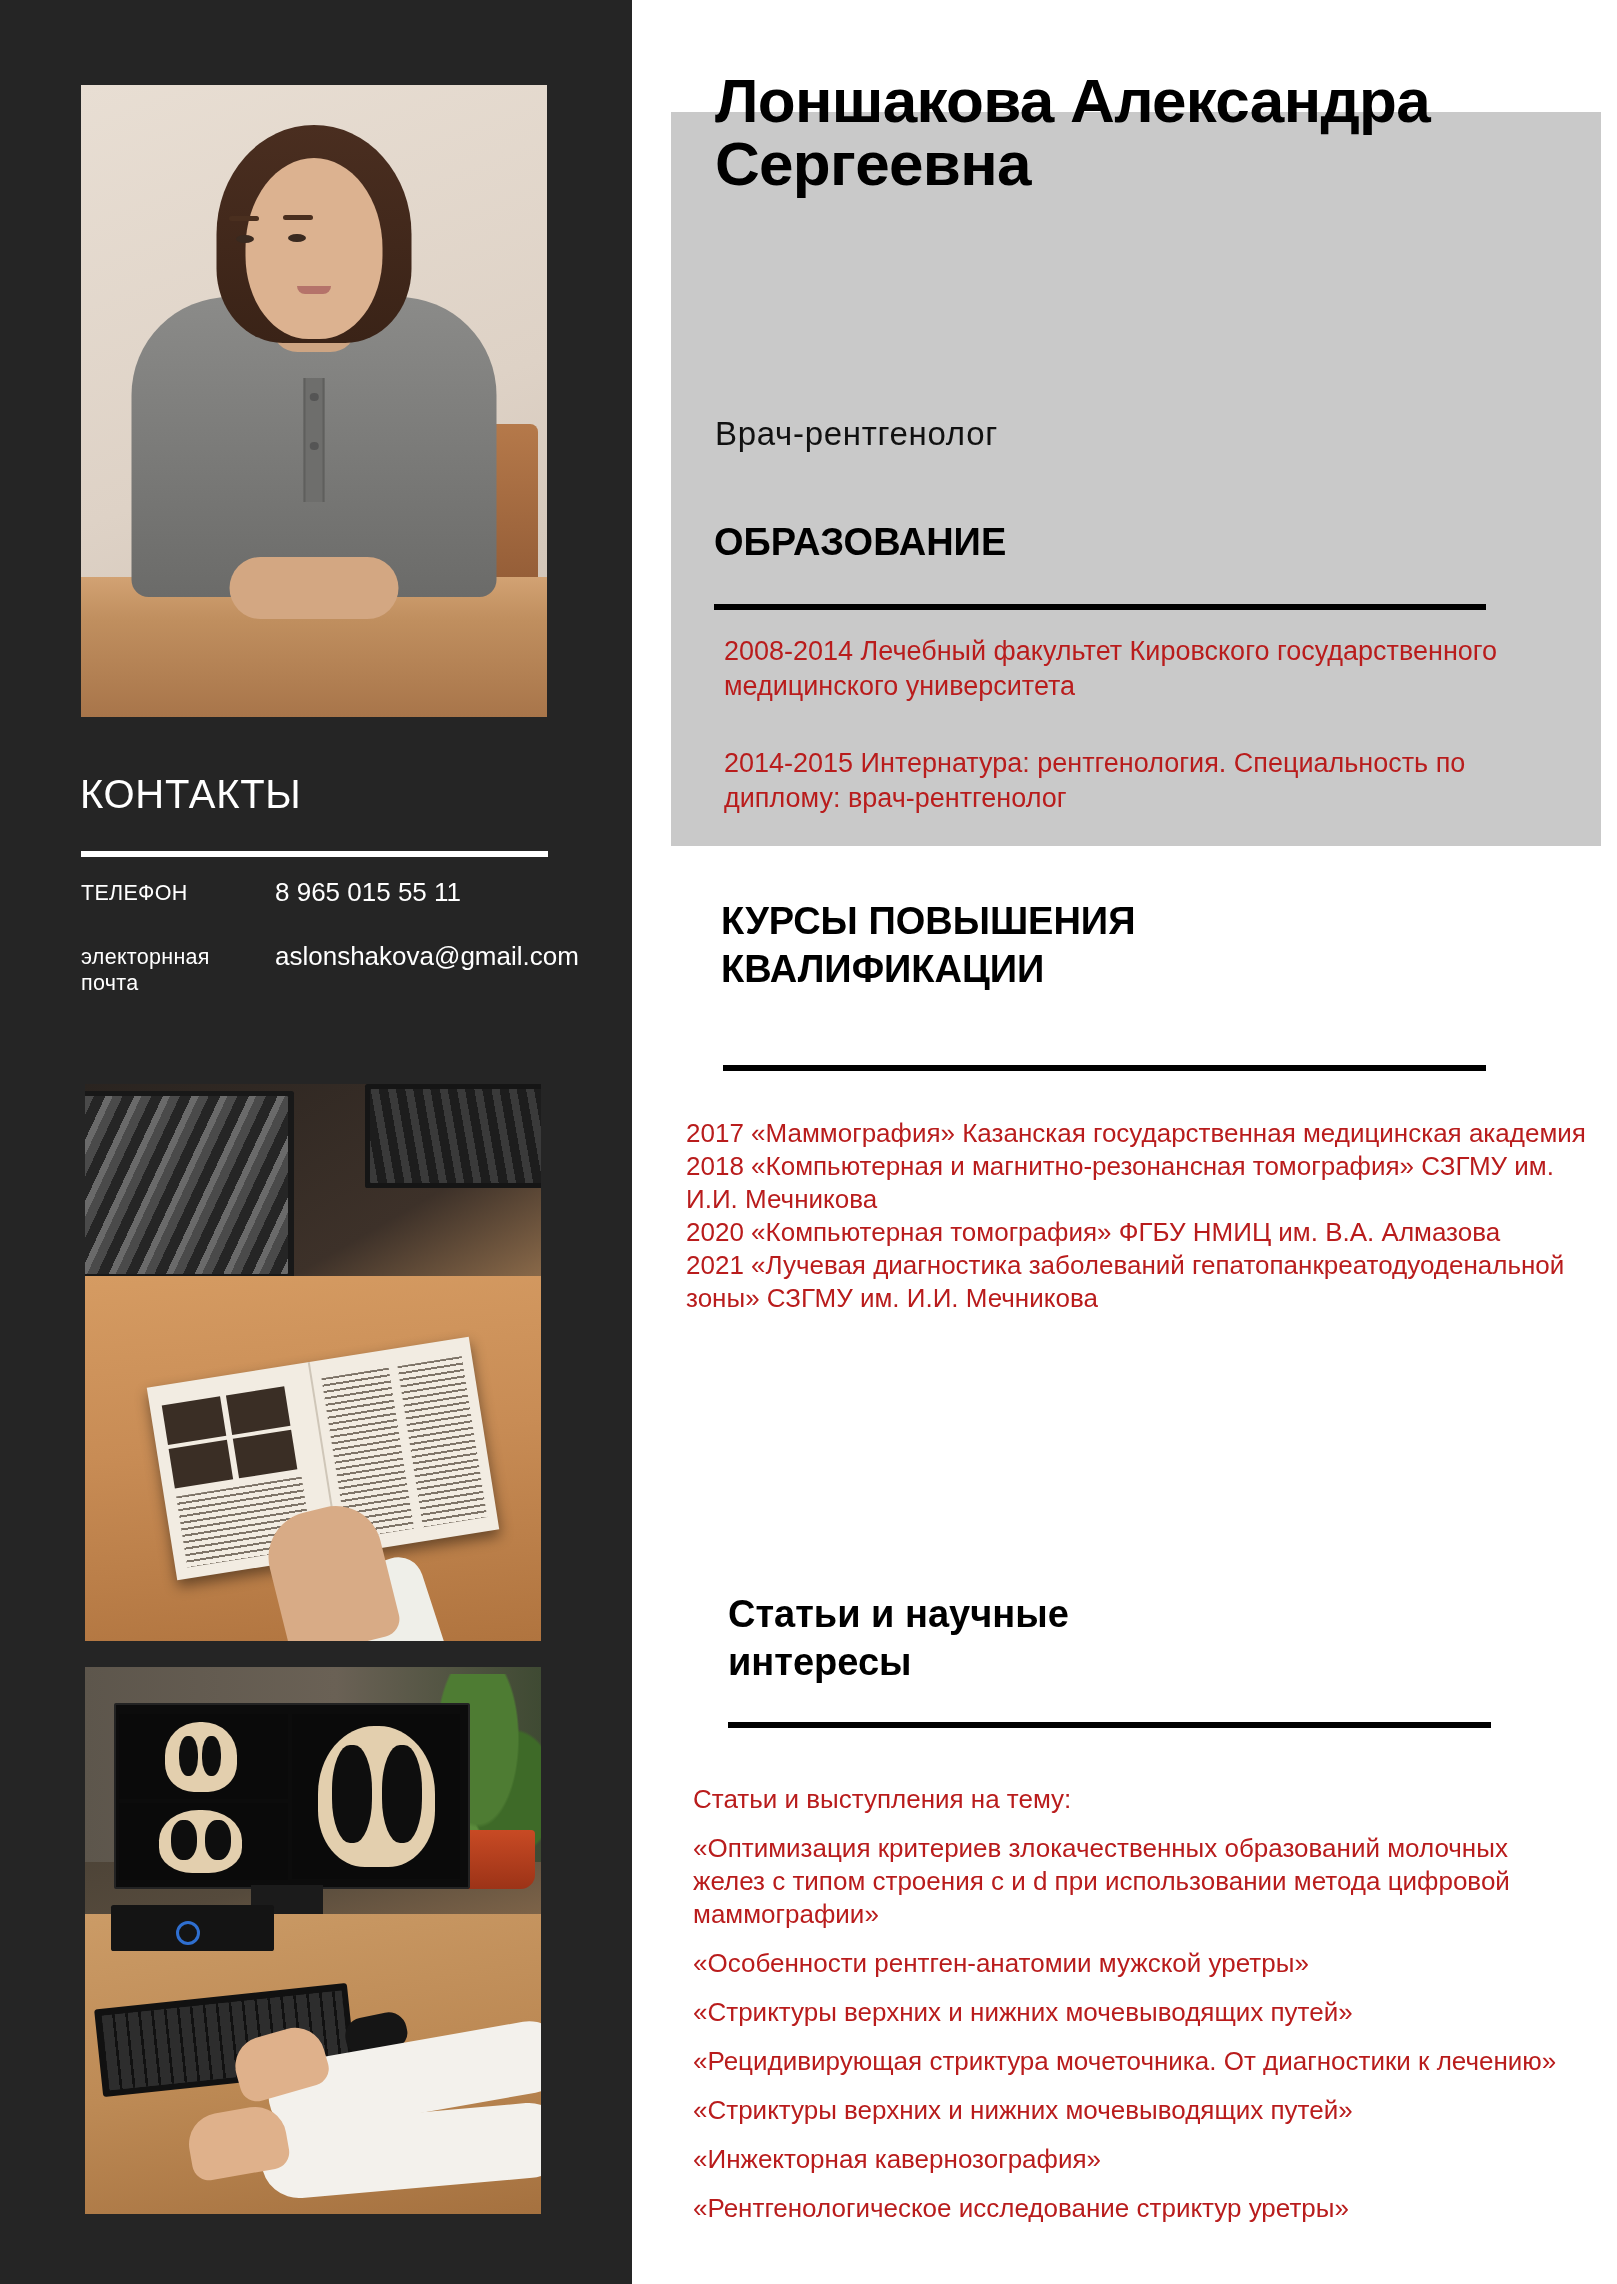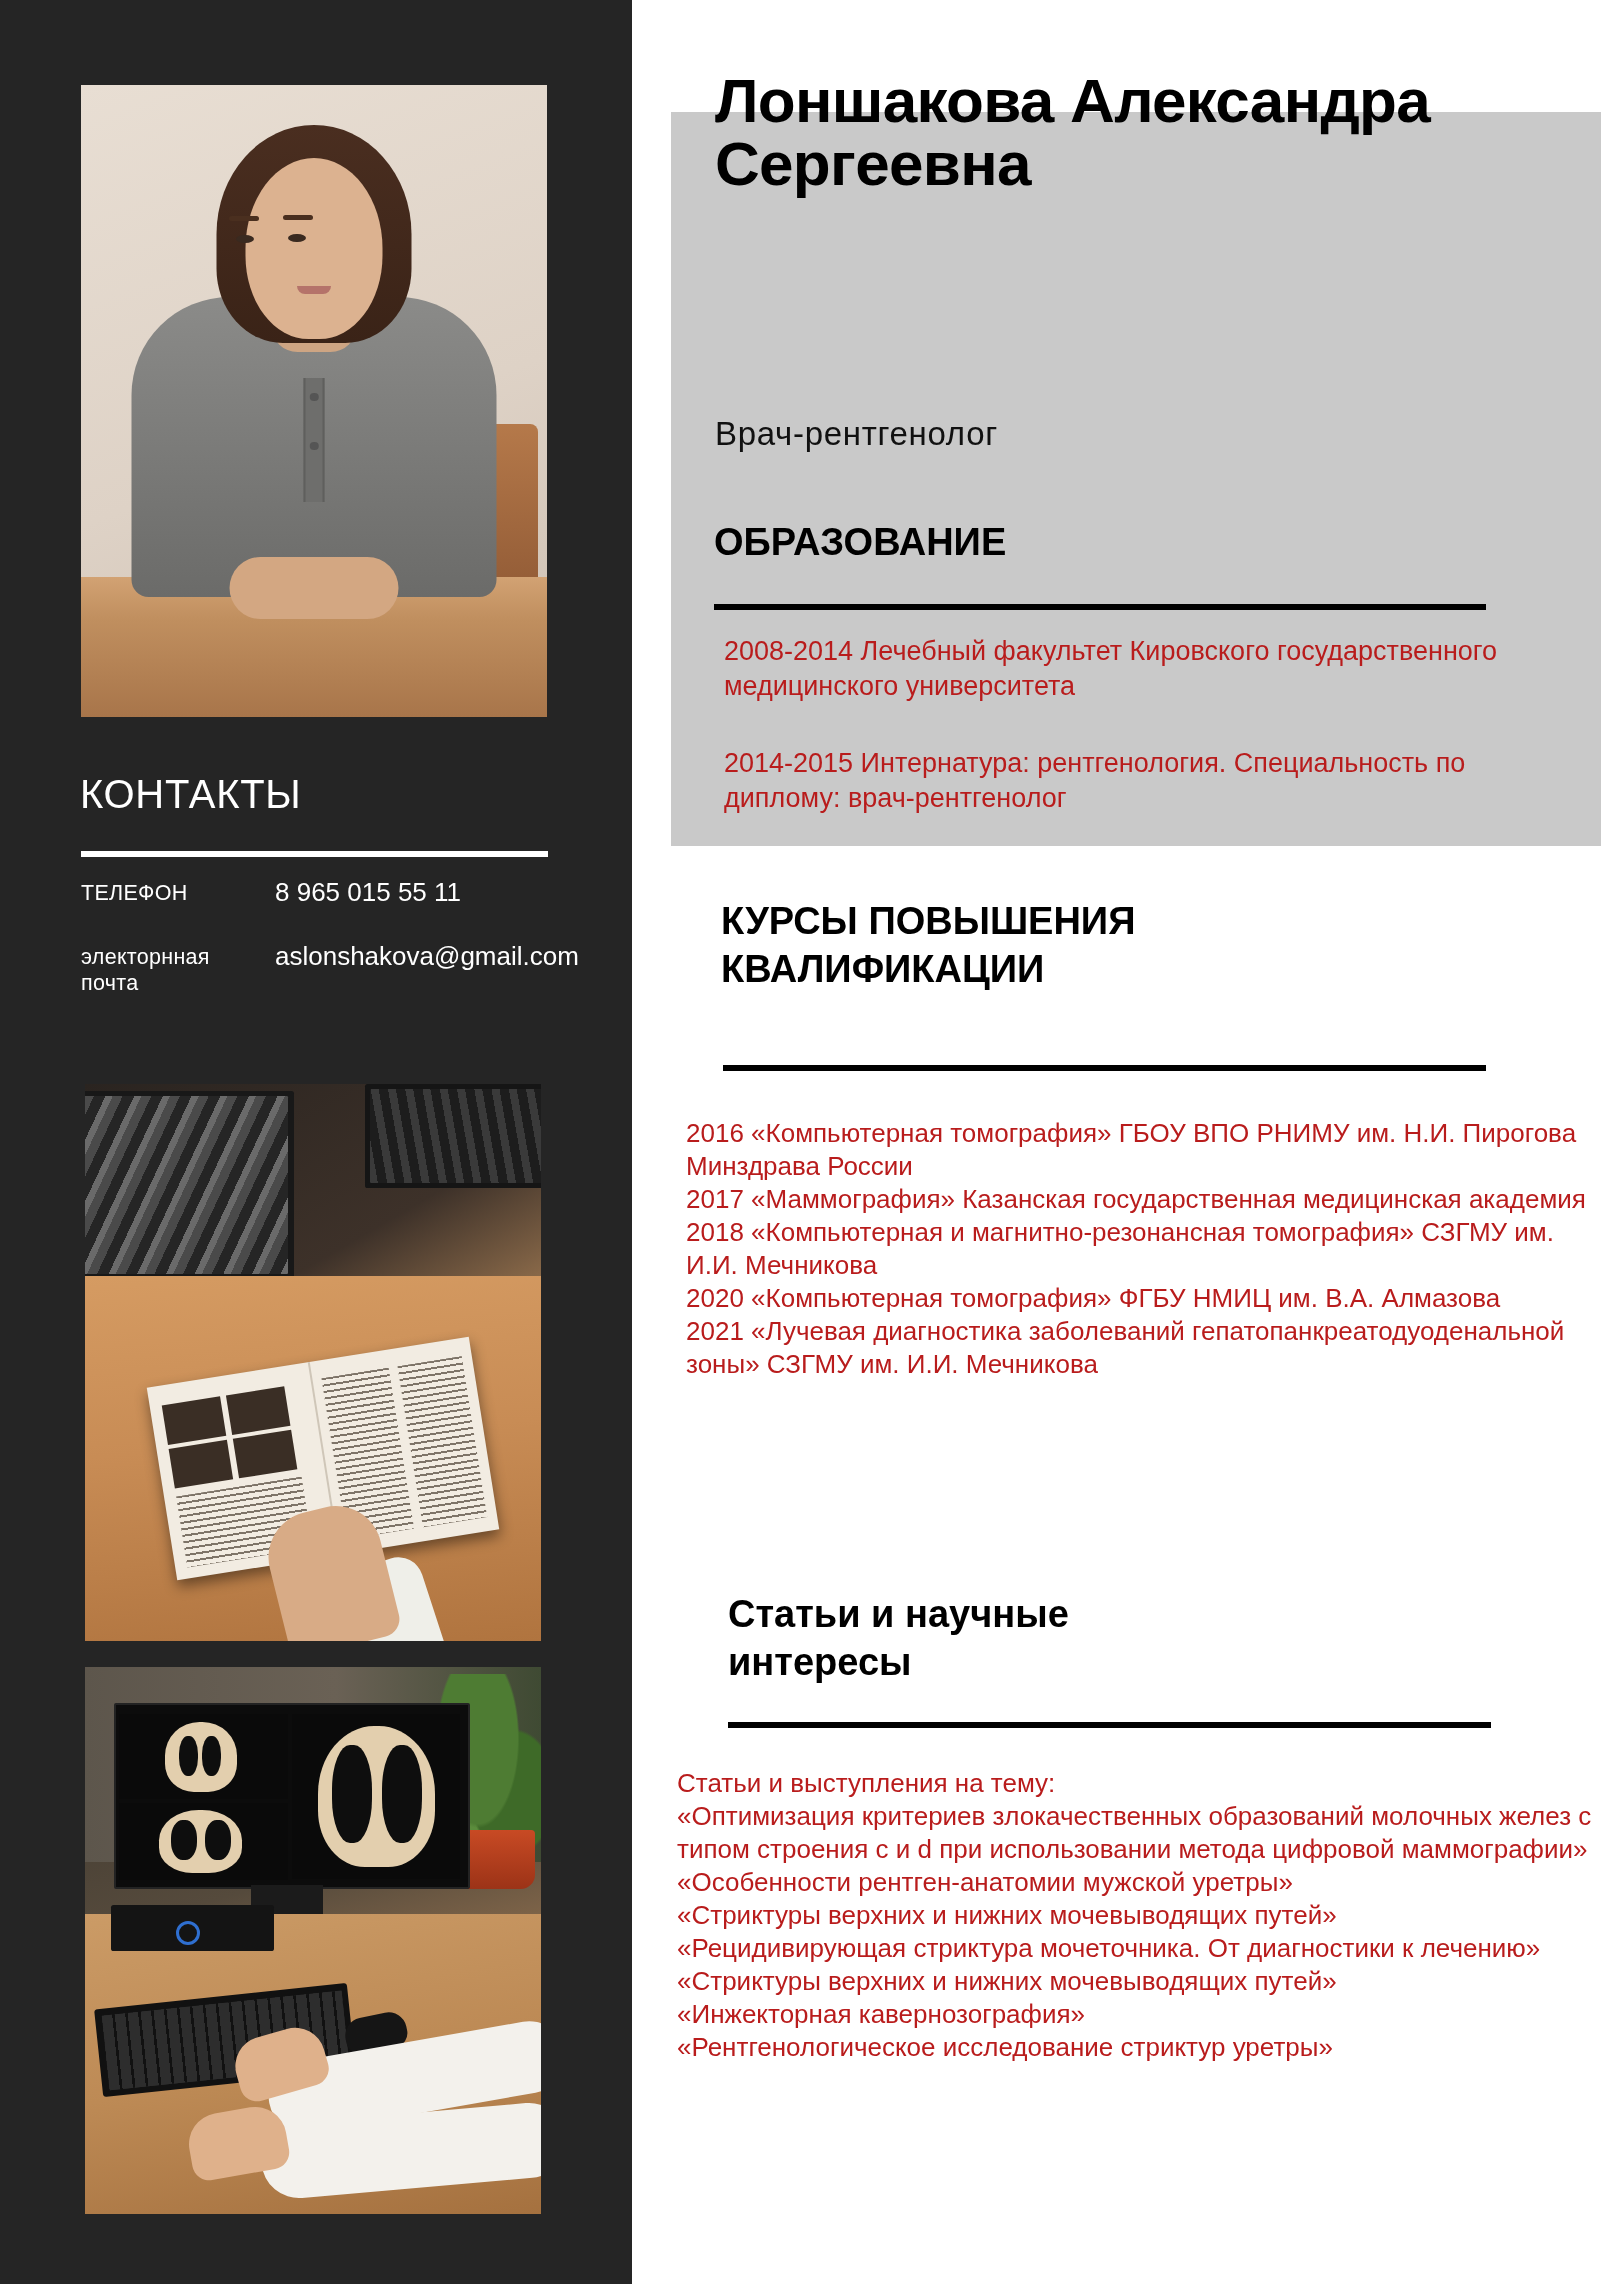--- a/index.html
+++ b/index.html
@@ -139,21 +139,21 @@
   .b-education p + p{margin-top:42px;}
 
   .h-courses{left:721px;top:897px;font-size:38px;line-height:48px;width:456px;}
   .r-courses{left:723px;top:1065px;width:763px;}
   .b-courses{left:686px;top:1117px;width:905px;font-size:26px;line-height:33px;}
   .b-courses div{margin:0;}
 
   .h-articles{left:728px;top:1590px;font-size:38px;line-height:48px;width:495px;}
   .r-articles{left:728px;top:1722px;width:763px;}
   .b-articles{left:677px;top:1767px;width:918px;font-size:26px;line-height:33px;}
-  .b-articles div{margin:0;}
+  .b-articles div{margin:16px;}
 </style>
 </head>
 <body>
 
 <div class="sidebar">
 
   <div class="photo photo-portrait">
     <div class="pf-wall"></div>
     <div class="pf-chair"></div>
     <div class="pf-desk"></div>
@@ -253,21 +253,20 @@
 <div class="sec-head h-education">ОБРАЗОВАНИЕ</div>
 <div class="sec-rule r-education"></div>
 <div class="sec-body b-education">
   <p>2008-2014 Лечебный факультет Кировского государственного медицинского университета</p>
   <p>2014-2015 Интернатура: рентгенология. Специальность по диплому: врач-рентгенолог</p>
 </div>
 
 <div class="sec-head h-courses">КУРСЫ ПОВЫШЕНИЯ КВАЛИФИКАЦИИ</div>
 <div class="sec-rule r-courses"></div>
 <div class="sec-body b-courses">
-  <div>2016 «Компьютерная томография» ГБОУ ВПО РНИМУ им. Н.И. Пирогова Минздрава России</div>
   <div>2017 «Маммография» Казанская государственная медицинская академия</div>
   <div>2018 «Компьютерная и магнитно-резонансная томография» СЗГМУ им. И.И. Мечникова</div>
   <div>2020 «Компьютерная томография» ФГБУ НМИЦ им. В.А. Алмазова</div>
   <div>2021 «Лучевая диагностика заболеваний гепатопанкреатодуоденальной зоны» СЗГМУ им. И.И. Мечникова</div>
 </div>
 
 <div class="sec-head h-articles">Статьи и научные интересы</div>
 <div class="sec-rule r-articles"></div>
 <div class="sec-body b-articles">
   <div>Статьи и выступления на тему:</div>

